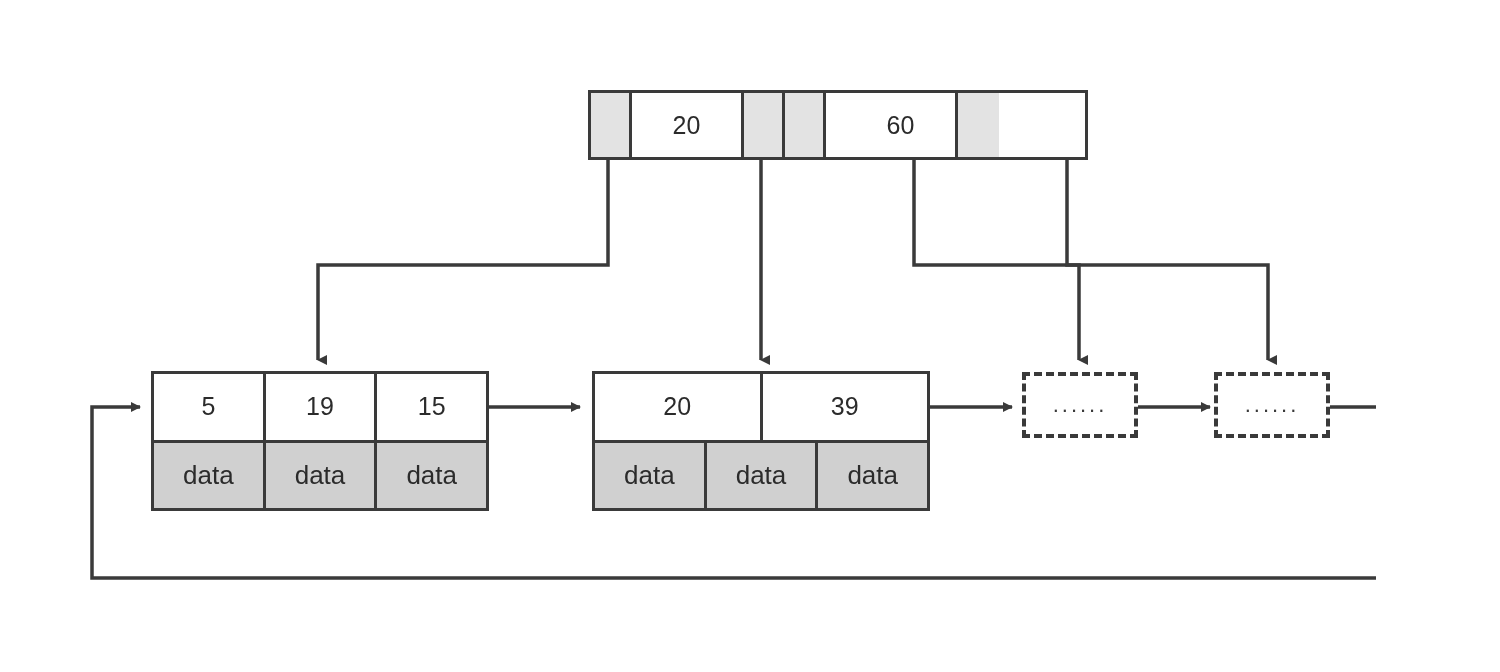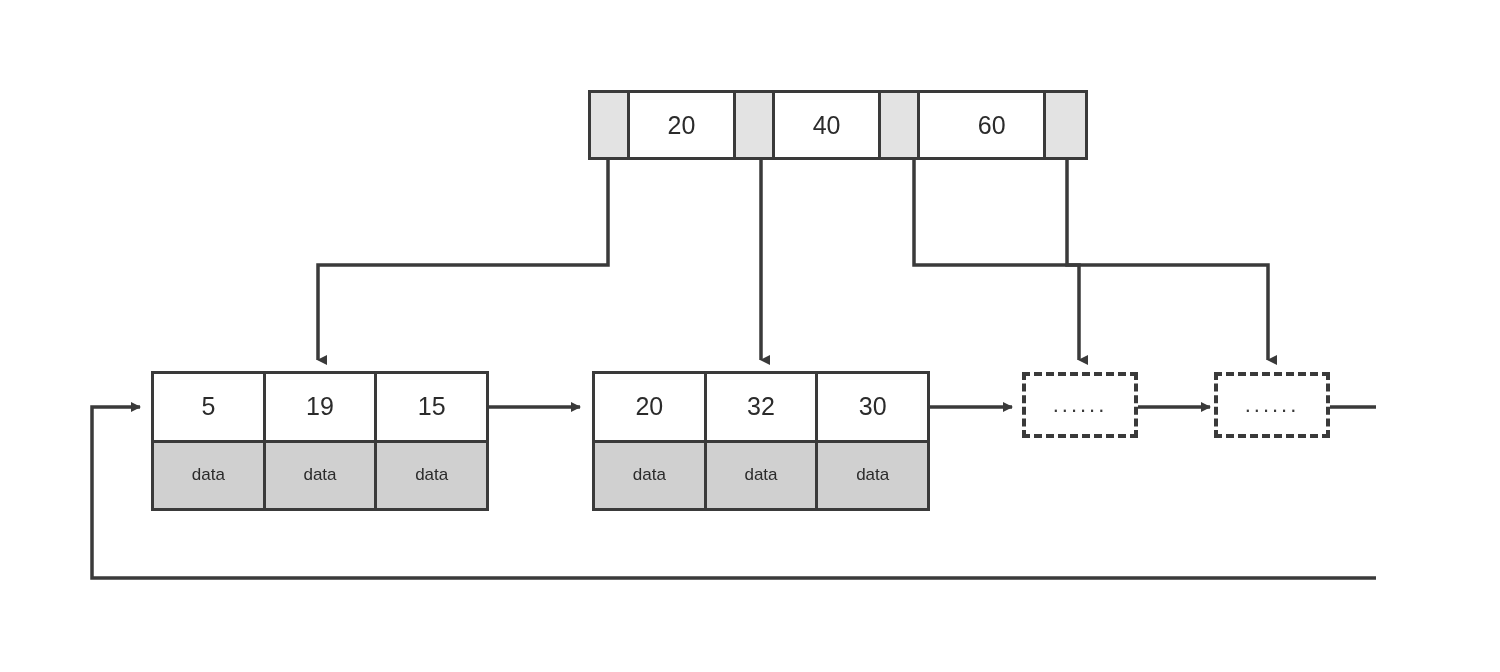--- a/index.html
+++ b/index.html
@@ -78,21 +78,21 @@
     align-items: center;
     justify-content: center;
     font-size: 25px;
     color: #2b2b2b;
   }
   .leaf-cell:last-child {
     border-right: none;
   }
   .leaf-row.data .leaf-cell {
     background: #d0d0d0;
-    font-size: 17px;
+    font-size: 26px;
   }
 
   
   .placeholder-node {
     position: absolute;
     border: 4px dashed #3a3a3a;
     box-sizing: border-box;
     background: #ffffff;
     display: flex;
     align-items: center;
@@ -138,21 +138,20 @@
       <path d="M1138,407 L1210,407" marker-end="url(#arrow-right)"></path>
 
       <path d="M1330,407 L1387,407 L1387,578 L92,578 L92,407 L140,407" marker-end="url(#arrow-right)"></path>
     </g>
   </svg>
 
   <div class="internal-node" style="left:588px; top:90px; width:500px; height:70px;">
     <div class="ptr-cell" style="width:41px;"></div>
     <div class="key-cell" style="width:112px;">20</div>
     <div class="ptr-cell" style="width:41px;"></div>
-    <div class="key-cell" style="width:112px;">40</div>
     <div class="ptr-cell" style="width:41px;"></div>
     <div class="key-cell" style="width:112px;margin-left:20px;">60</div>
     <div class="ptr-cell last" style="width:41px;"></div>
   </div>
 
   <div class="leaf-node" style="left:151px; top:371px; width:338px; height:140px;">
     <div class="leaf-row keys">
       <div class="leaf-cell">5</div>
       <div class="leaf-cell">19</div>
       <div class="leaf-cell">15</div>
@@ -160,22 +159,21 @@
     <div class="leaf-row data">
       <div class="leaf-cell">data</div>
       <div class="leaf-cell">data</div>
       <div class="leaf-cell">data</div>
     </div>
   </div>
 
   <div class="leaf-node" style="left:592px; top:371px; width:338px; height:140px;">
     <div class="leaf-row keys">
       <div class="leaf-cell">20</div>
-      <div class="leaf-cell">32</div>
-      <div class="leaf-cell">30</div>
+      <div class="leaf-cell">39</div>
     </div>
     <div class="leaf-row data">
       <div class="leaf-cell">data</div>
       <div class="leaf-cell">data</div>
       <div class="leaf-cell">data</div>
     </div>
   </div>
 
   <div class="placeholder-node" style="left:1022px; top:372px; width:116px; height:66px;">......</div>
 

